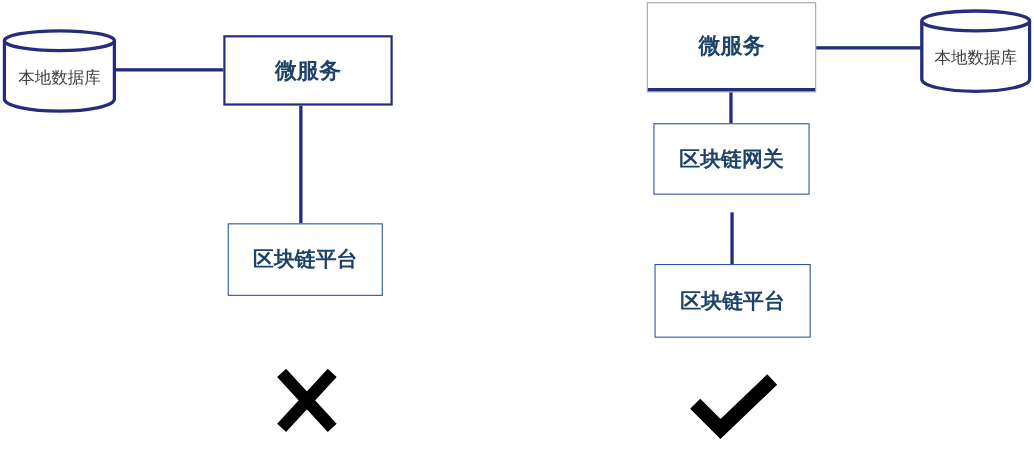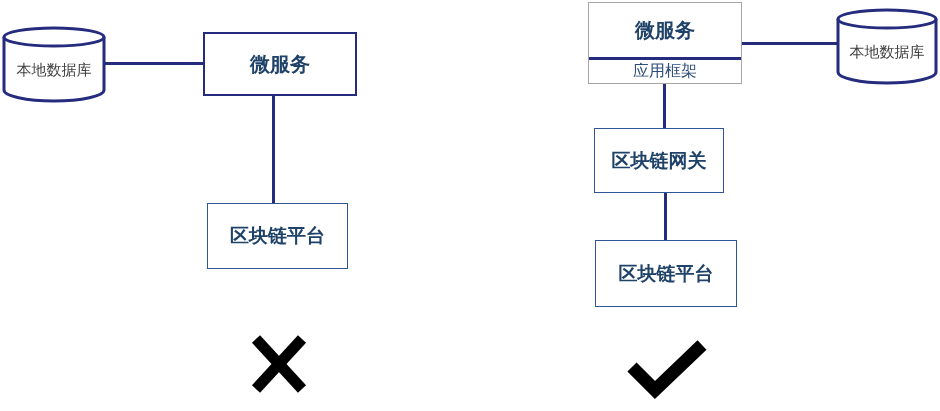--- a/index.html
+++ b/index.html
@@ -102,38 +102,35 @@
   <svg class="abs" style="left:250px; top:333px;" width="58" height="62" viewBox="0 0 58 62">
     <line x1="6" y1="6" x2="52" y2="56" stroke="#000000" stroke-width="11"></line>
     <line x1="52" y1="6" x2="6" y2="56" stroke="#000000" stroke-width="11"></line>
   </svg>
 
   <div class="combo abs" style="left:588px; top:2px; width:154px; height:82px;">
     <div class="combo-top">
       <span>微服务</span>
     </div>
     <div class="combo-divider"></div>
-    <div class="combo-bottom">
-      <span>应用框架</span>
-    </div>
   </div>
 
   <div class="conn abs" style="left:742px; top:42px; width:95px; height:3px;"></div>
 
   <div class="cyl abs" style="left:836px; top:8px; width:102px; height:77px;">
     <svg width="102" height="77" viewBox="0 0 102 77">
       <path d="M2 11 V 64 A 49 11 0 0 0 100 64 V 11" fill="#ffffff" stroke="#252C7E" stroke-width="3"></path>
       <ellipse cx="51" cy="11" rx="49" ry="9" fill="#ffffff" stroke="#252C7E" stroke-width="3"></ellipse>
     </svg>
     <div class="cyl-label">本地数据库</div>
   </div>
 
   <div class="conn abs" style="left:663px; top:84px; width:3px; height:44px;"></div>
 
-  <div class="node thin-border abs" style="left:594px; top:128px; width:130px; height:65px;">
+  <div class="node thin-border abs" style="left:594px; top:112px; width:142px; height:65px;">
     <span>区块链网关</span>
   </div>
 
   <div class="conn abs" style="left:664px; top:193px; width:3px; height:47px;"></div>
 
   <div class="node thin-border abs" style="left:595px; top:240px; width:142px; height:67px;">
     <span>区块链平台</span>
   </div>
 
   <svg class="abs" style="left:625px; top:338px;" width="84" height="62" viewBox="0 0 84 62">

